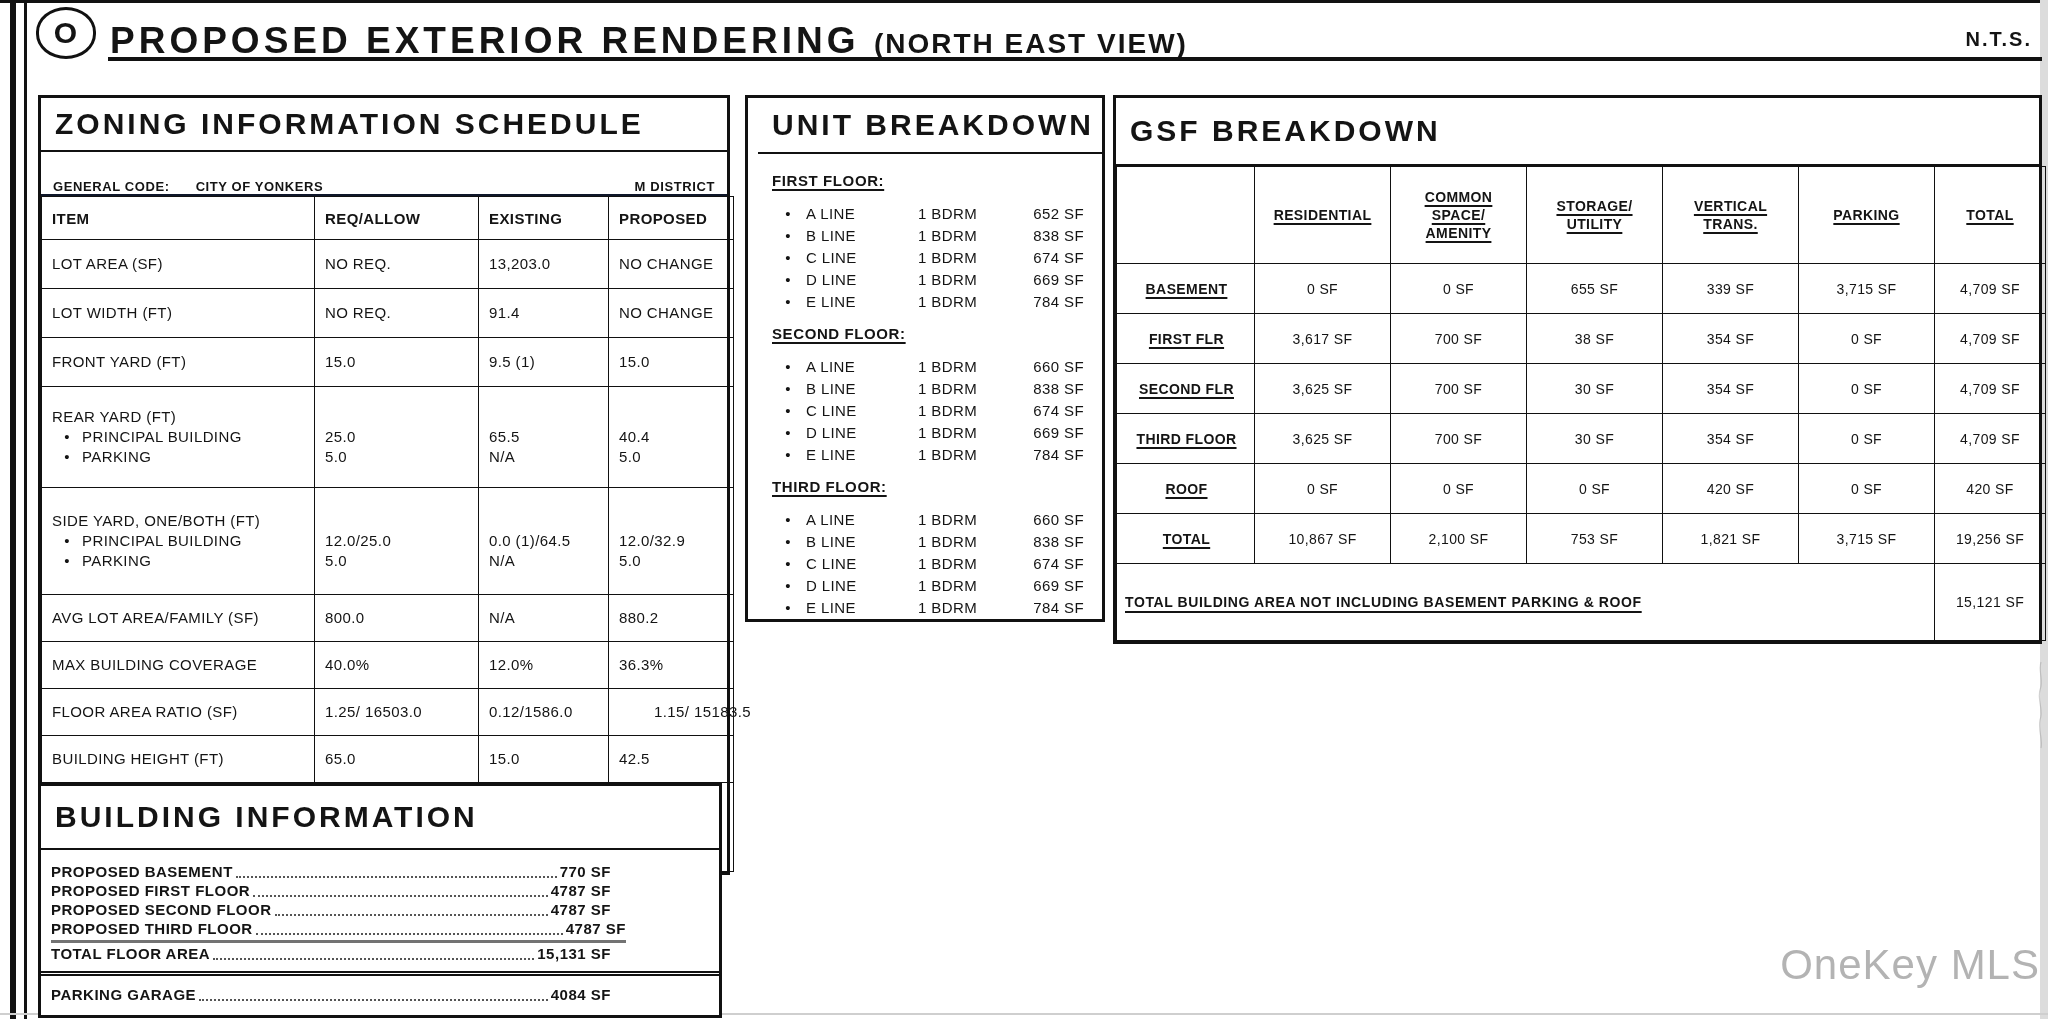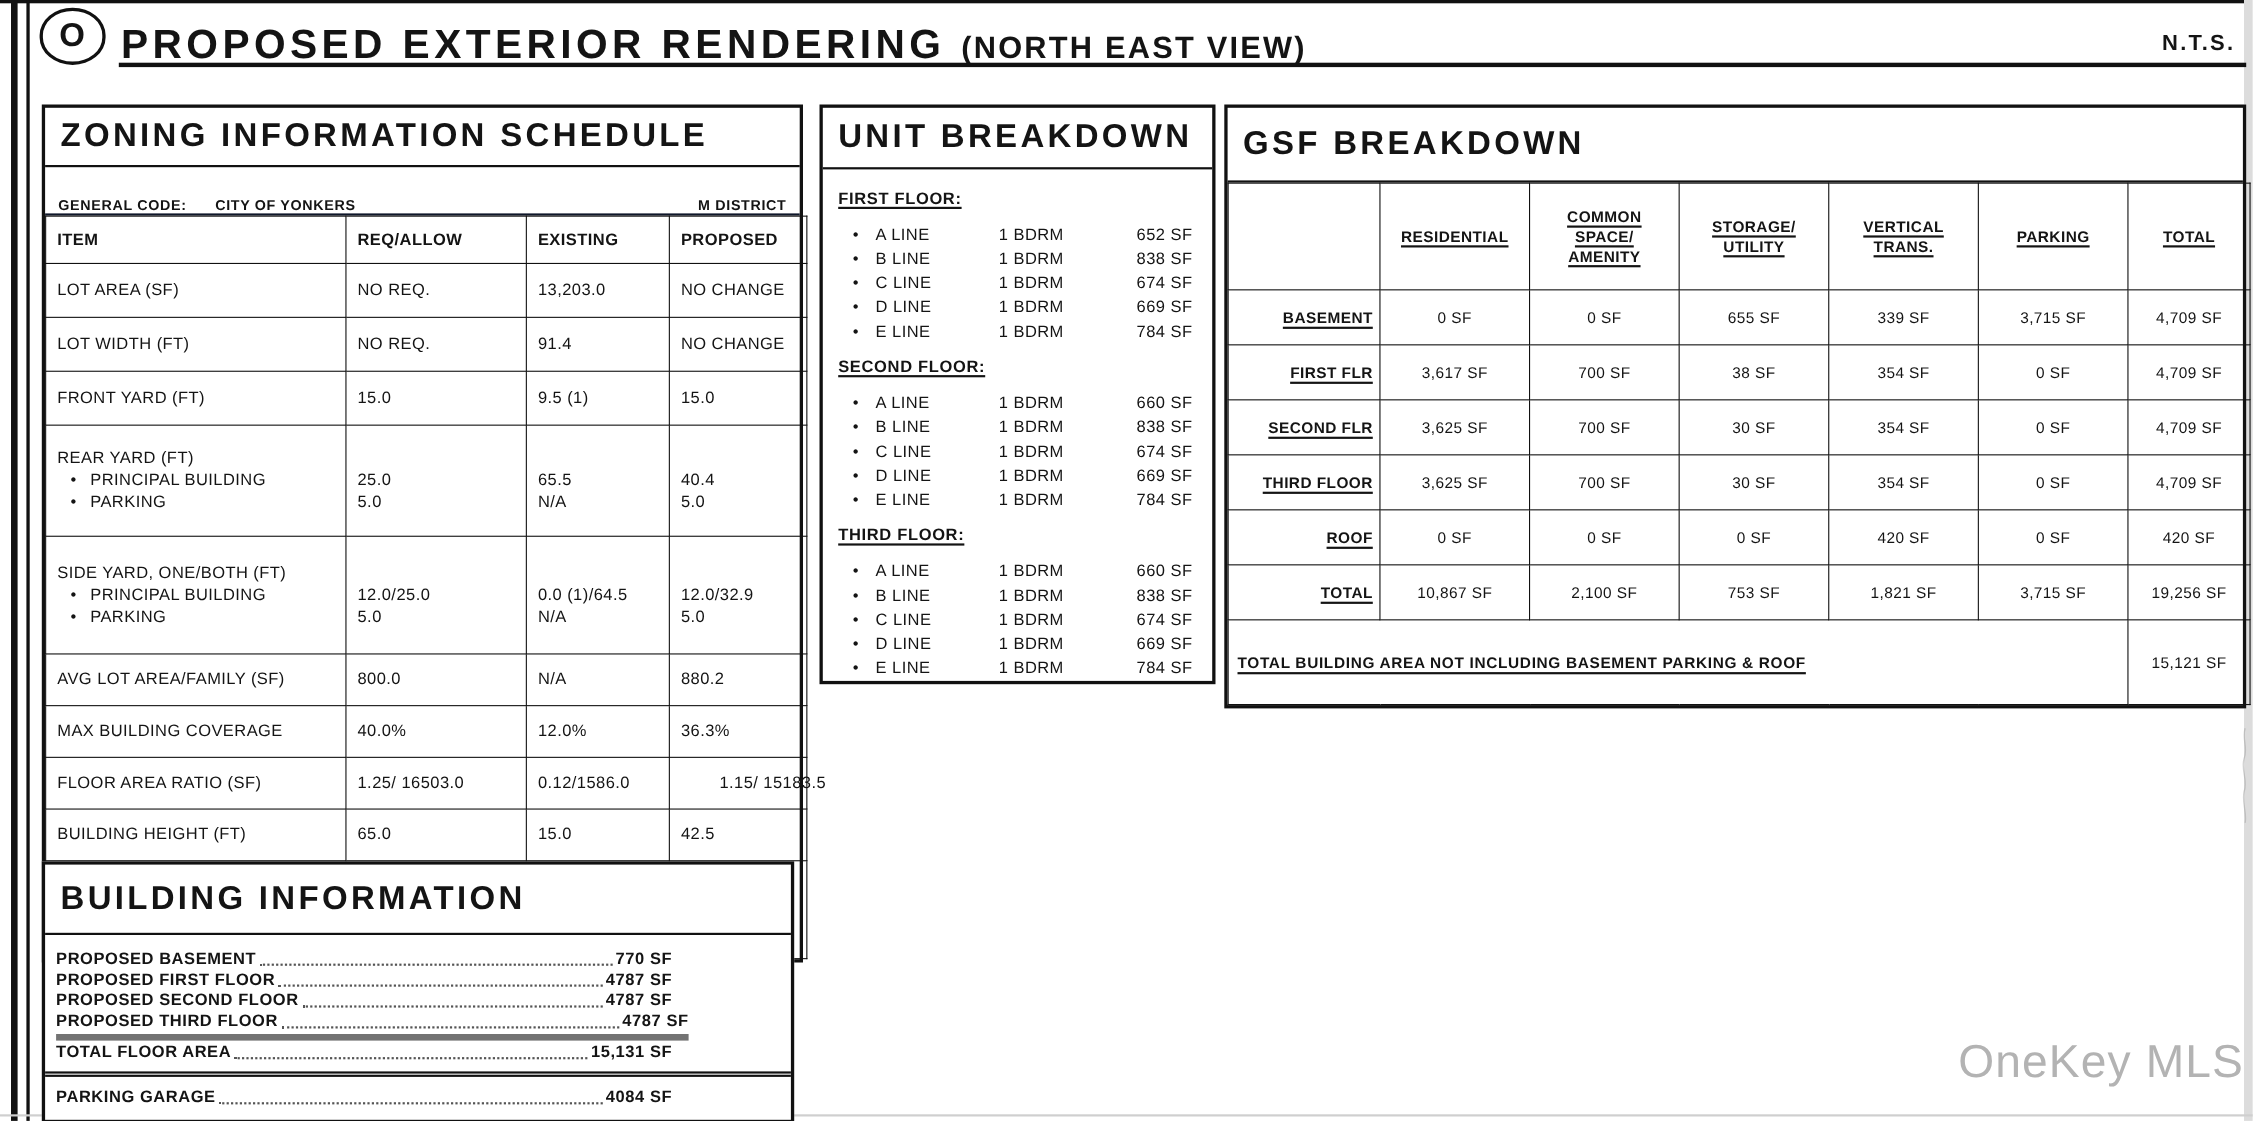--- a/index.html
+++ b/index.html
@@ -53,54 +53,54 @@
   table.sched td,table.sched th{
     border:1.5px solid #111;font-size:15px;letter-spacing:.4px;
     padding:4px 10px;vertical-align:middle;text-align:left;font-weight:normal;
   }
   table.sched th{font-weight:bold;height:34px;}
   table.sched .line{line-height:20px;white-space:nowrap;}
   table.sched .bullet{display:inline-block;width:30px;text-align:center;}
   table.sched .b-txt{letter-spacing:.4px;}
 
   
-  #unit{left:745px;top:95px;width:360px;height:527px;}
+  #unit{left:745px;top:95px;width:360px;height:527px;padding-left:10px;}
   #unit .panel-title{height:54px;}
   .unit-body{padding:6px 14px 0 12px;}
   .floor-heading{
     font-weight:bold;font-size:15px;letter-spacing:.6px;margin:12px 0 14px 2px;
     text-decoration:underline;text-underline-offset:3px;text-decoration-thickness:1.5px;
   }
   .unit-row{display:grid;grid-template-columns:36px 112px 104px 1fr;line-height:22px;font-size:15px;letter-spacing:.4px;}
   .unit-row .sf{text-align:right;padding-right:4px;}
   .unit-row .dot{text-align:center;}
 
   
   #gsf{left:1113px;top:95px;width:929px;}
   #gsf .panel-title{height:66px;}
   table.gsf{border-collapse:collapse;width:100%;table-layout:fixed;}
   table.gsf td,table.gsf th{
     border:1.5px solid #111;font-size:14px;letter-spacing:.4px;padding:2px 6px;
     text-align:center;vertical-align:middle;font-weight:normal;
   }
   table.gsf th{height:92px;font-weight:bold;}
   table.gsf th .hl{display:block;line-height:18px;text-decoration:underline;text-underline-offset:3px;text-decoration-thickness:1.5px;}
-  table.gsf td.rowlabel{text-align:right;padding-left:8px;font-weight:bold;}
+  table.gsf td.rowlabel{text-align:center;padding-left:8px;font-weight:bold;}
   table.gsf td.rowlabel span{text-decoration:underline;text-underline-offset:3px;text-decoration-thickness:1.5px;}
   table.gsf tr.datarow td{height:45px;}
   table.gsf td.footerlabel{text-align:left;padding-left:8px;height:72px;font-weight:bold;}
   table.gsf td.footerlabel span{text-decoration:underline;text-underline-offset:4px;text-decoration-thickness:1.5px;letter-spacing:.6px;}
 
   
   #building{left:38px;top:783px;width:684px;}
   #building .panel-title{height:62px;}
   .bi-body{padding:12px 0 8px 10px;border-bottom:2px solid #111;}
   .bi-row{display:flex;align-items:flex-end;width:560px;font-size:15px;letter-spacing:.5px;line-height:19px;font-weight:bold;}
   .bi-row .leader{flex:1;border-bottom:2px dotted #555;margin:0 3px 3px 3px;min-width:30px;}
-  .bi-row.u{border-bottom:6px solid #737373;padding-bottom:2px;margin-bottom:1px;width:575px;}
+  .bi-row.u{border-bottom:3px solid #737373;padding-bottom:2px;margin-bottom:1px;width:575px;}
   .bi-parking{border-top:2px solid #111;margin-top:1px;padding:9px 0 11px 10px;}
 
   .watermark{
     position:absolute;right:8px;top:941px;font-size:42px;color:#b3b3b3;
     letter-spacing:1px;white-space:nowrap;
   }
 </style>
 </head>
 <body>
 

